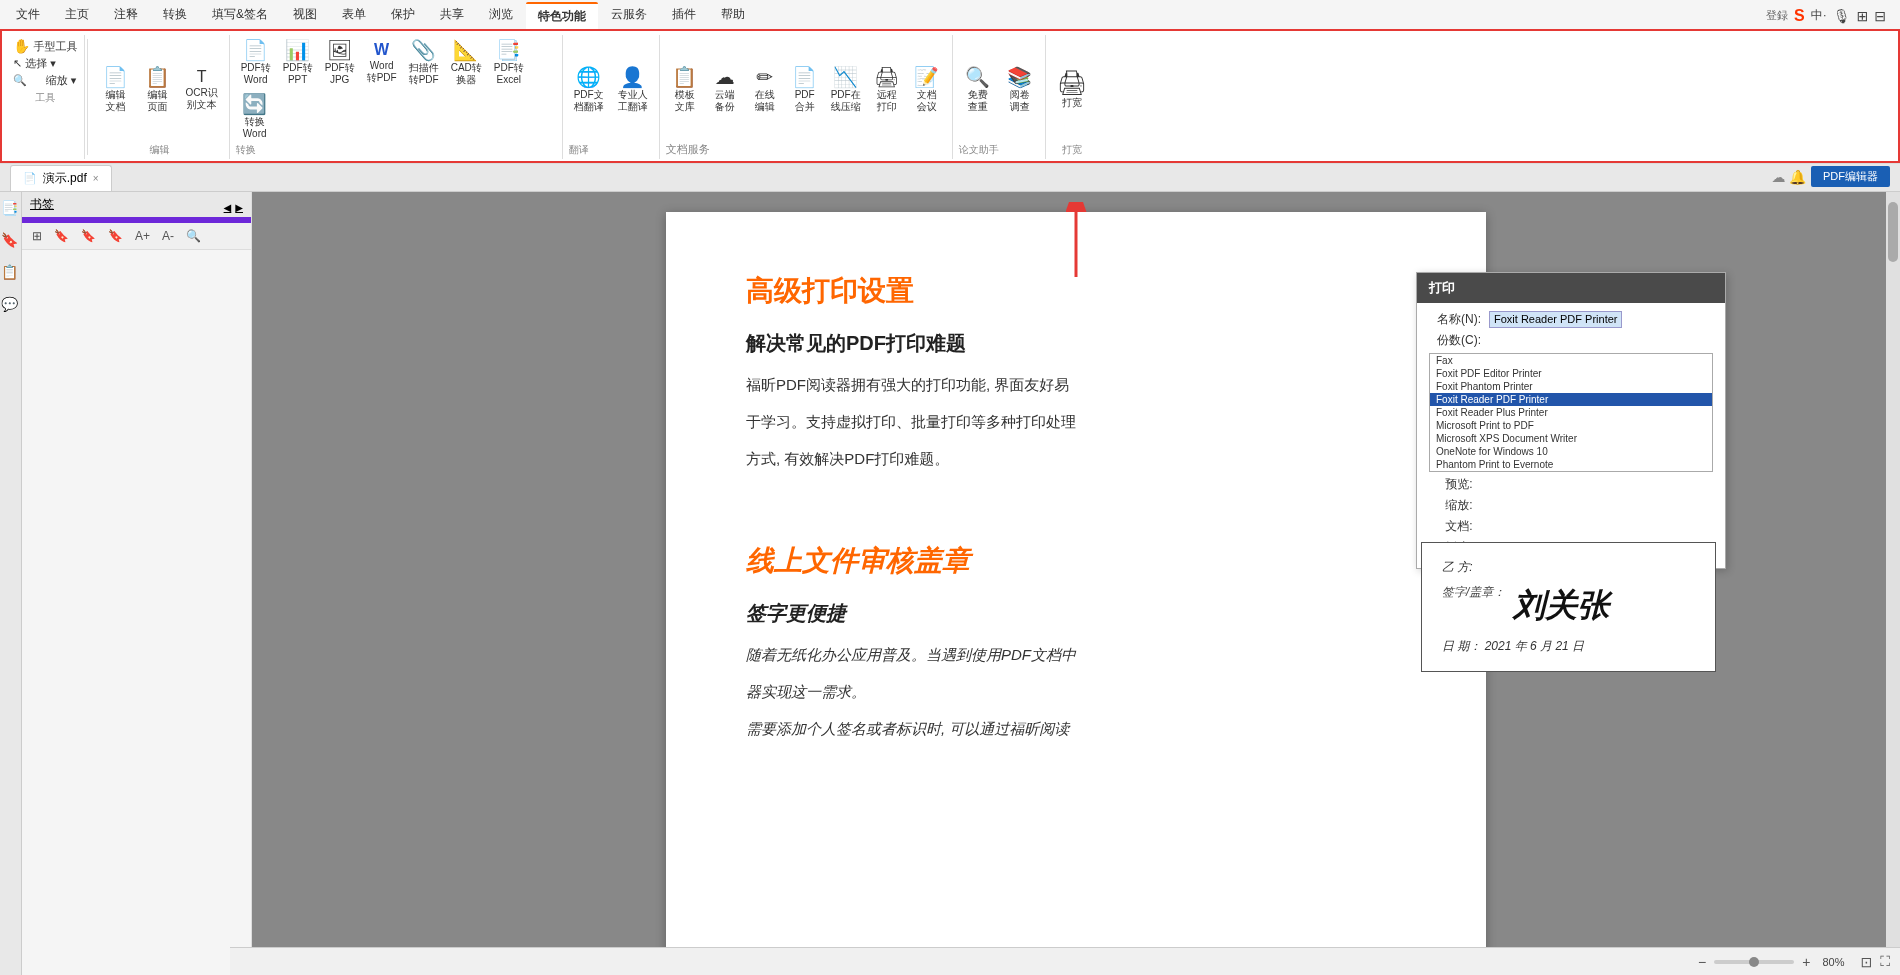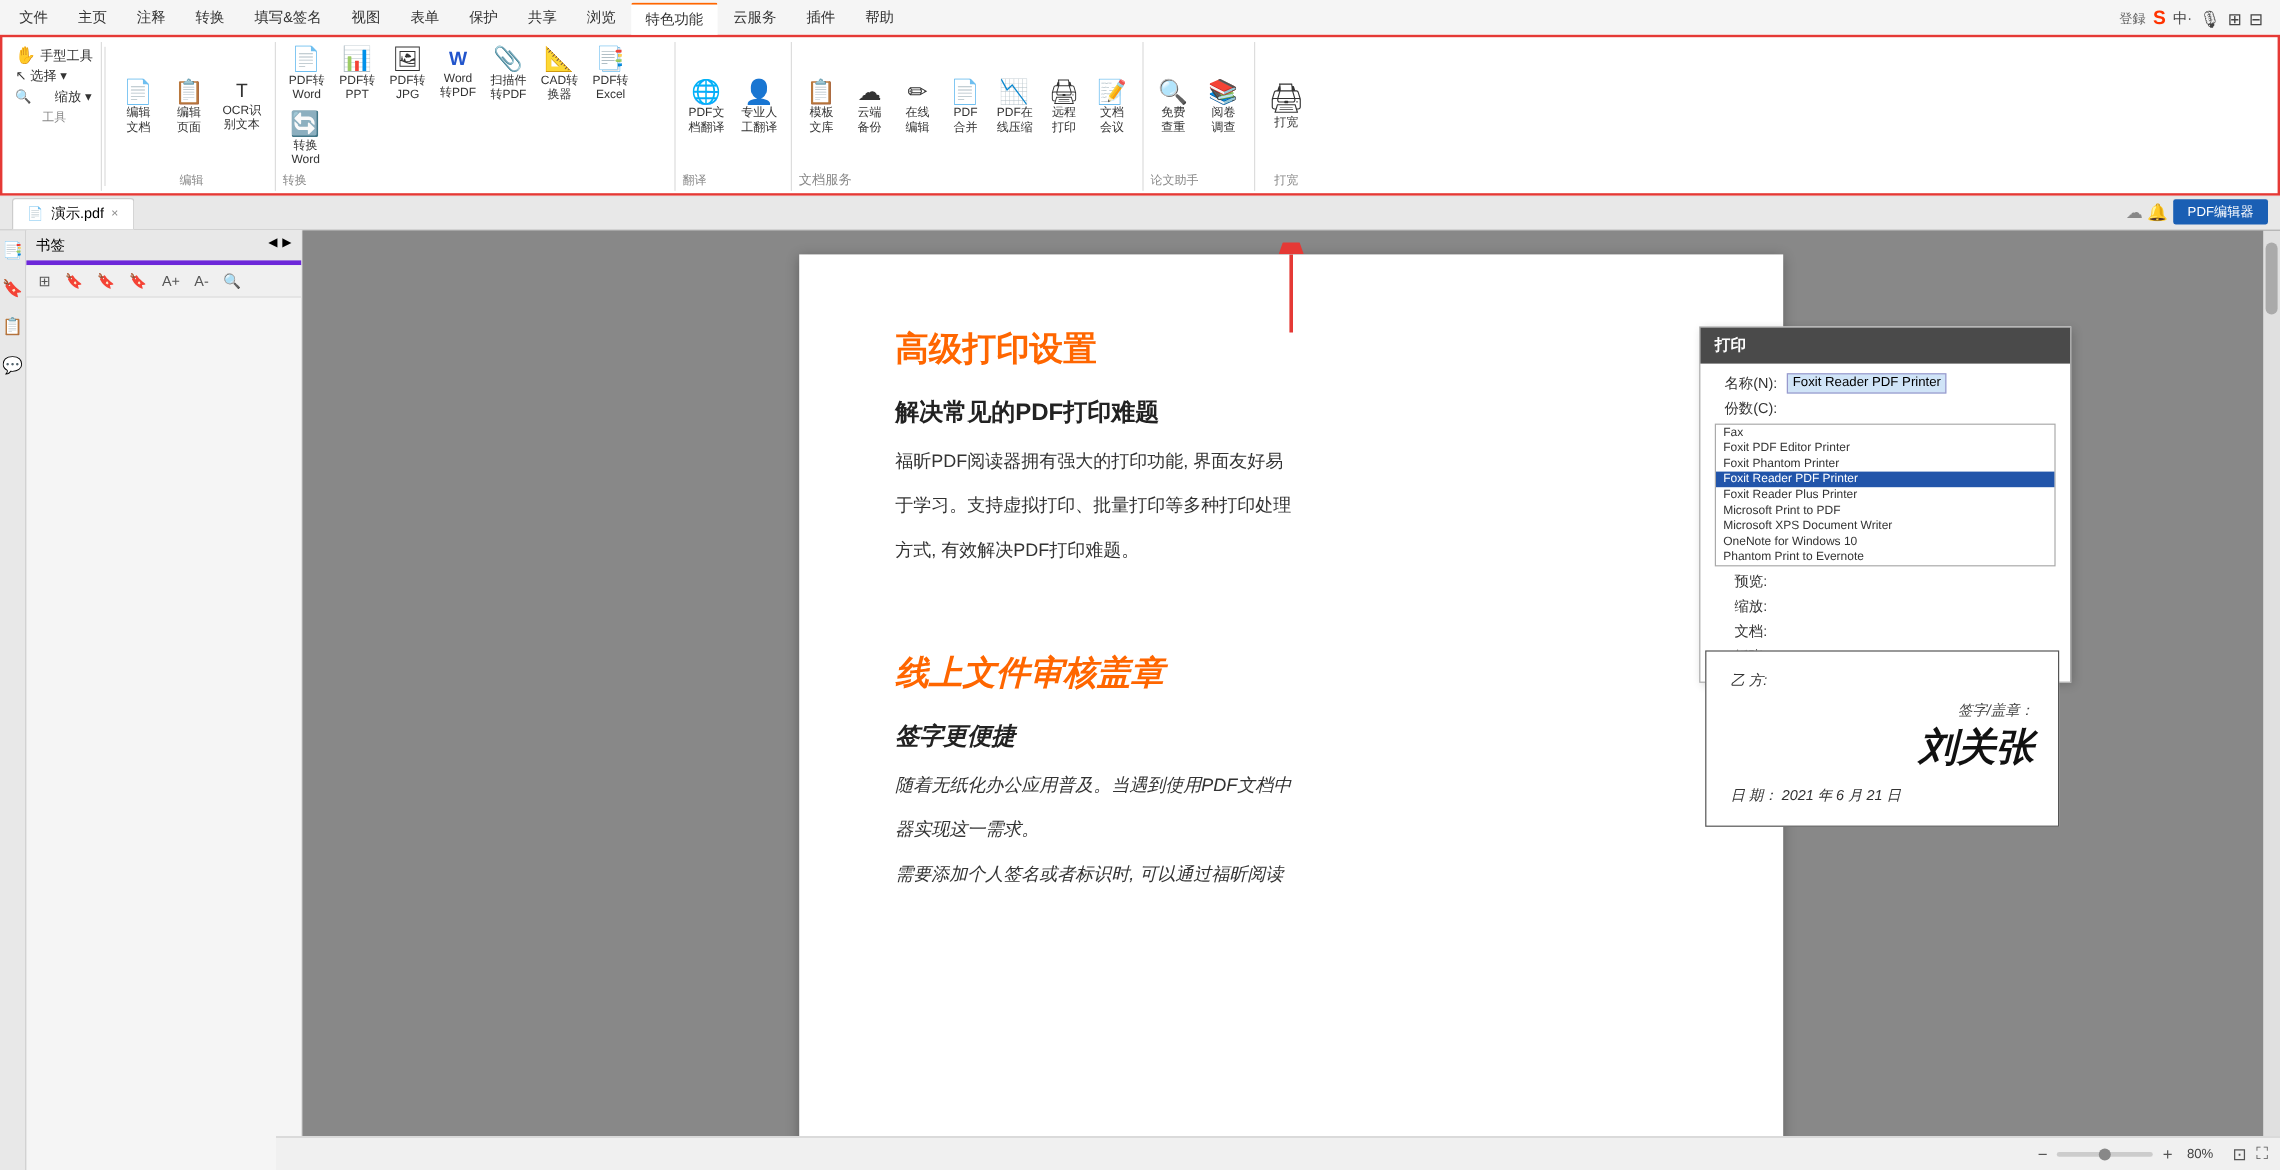--- a/index.html
+++ b/index.html
@@ -112,23 +112,24 @@
       background: #f5f5f5;
       border-right: 1px solid #ddd;
       display: flex;
       flex-direction: column;
     }
     .sidebar-header {
       background: #e8e8e8;
       padding: 4px 8px;
       font-size: 12px;
       display: flex;
-      align-items: flex-start;
+      align-items: flex-end;
       justify-content: space-between;
-      border-bottom: 4px solid #6d28d9;
+      border-bottom: 6px solid #6d28d9;
+      text-decoration: underline;
     }
     .sidebar-toolbar {
       display: flex;
       gap: 4px;
       padding: 4px 6px;
       border-bottom: 1px solid #ddd;
       background: #f0f0f0;
     }
     .sidebar-tool-btn {
       cursor: pointer;
@@ -297,21 +298,21 @@
       padding: 2px 4px 0 4px;
       gap: 1px;
     }
     .ribbon-tab {
       padding: 4px 12px;
       font-size: 12px;
       cursor: pointer;
       color: #333;
       border-radius: 2px 2px 0 0;
     }
-    .ribbon-tab.active { background: white; border-top: 2px solid #ff6600; font-weight: normal; }
+    .ribbon-tab.active { background: white; border-top: 2px solid #ff6600; font-weight: bold; }
 
     .separator {
       width: 1px;
       background: #ddd;
       margin: 4px 2px;
       align-self: stretch;
     }
   </style>
 </head>
 <body>
@@ -603,21 +604,21 @@
       <div style="position:relative;font-style:italic;">
         <div class="heading-orange">线上文件审核盖章</div>
         <div class="sub-heading">签字更便捷</div>
         <div class="body-text">随着无纸化办公应用普及。当遇到使用PDF文档中</div>
         <div class="body-text">器实现这一需求。</div>
         <div class="body-text">需要添加个人签名或者标识时, 可以通过福昕阅读</div>
 
         <div style="position:absolute; right:-310px; top:0; width:295px; background:white; border:1.5px solid #555;">
           <div style="padding:16px 20px;">
             <div style="font-size:12px; margin-bottom:8px; color:#333;">乙 方:</div>
-            <div style="display:flex; align-items:flex-end; margin-bottom:10px;flex-direction:column;">
+            <div style="display:flex; align-items:flex-start; margin-bottom:10px;">
               <span style="font-size:12px; color:#444; white-space:nowrap;">签字/盖章：</span>
               <span style="font-size:32px; font-weight:bold; color:#111; font-family:'KaiTi','STKaiti',serif; margin-left:8px;">刘关张</span>
             </div>
             <div style="font-size:12px; color:#333;">
               <span>日 期：</span>
               <span>2021 年 6 月 21 日</span>
             </div>
           </div>
         </div>
       </div>

